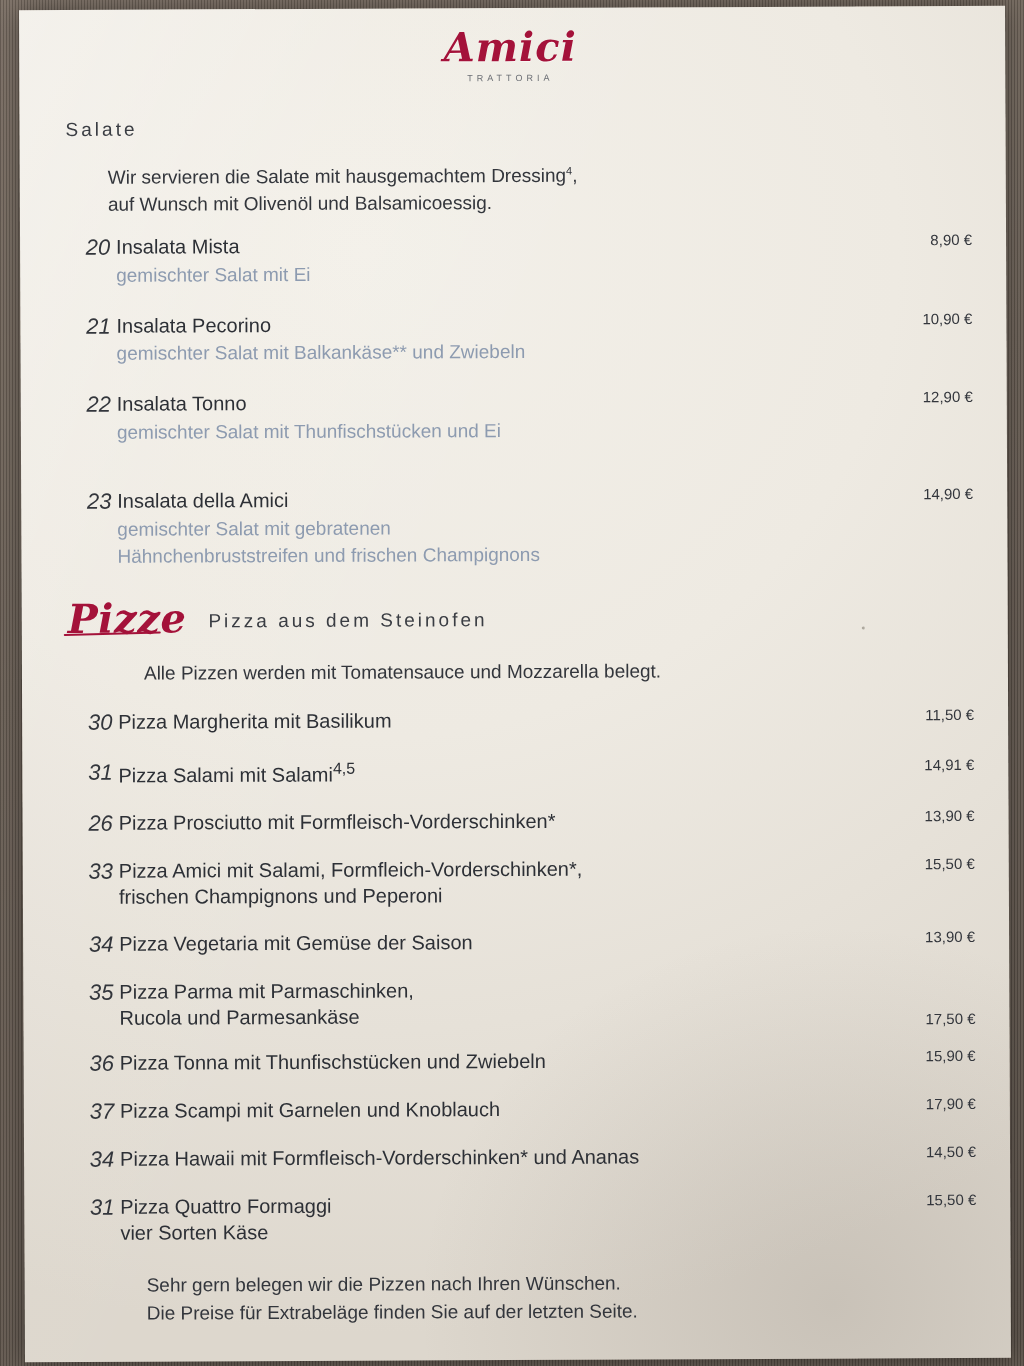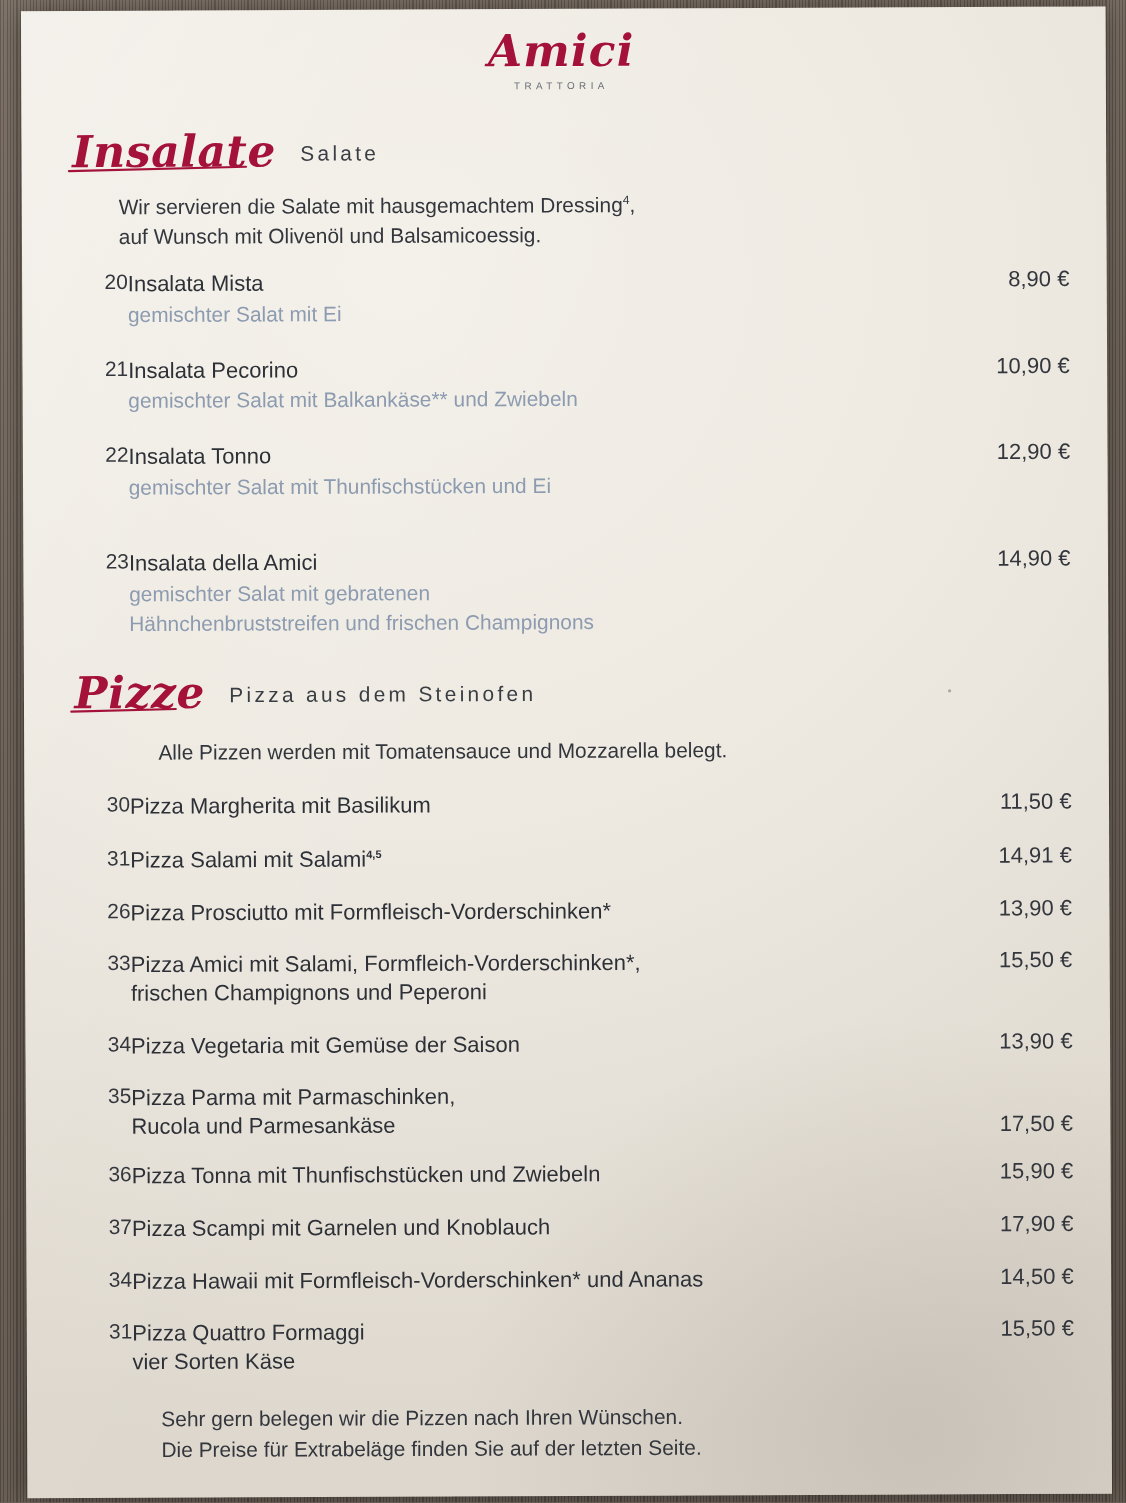--- a/index.html
+++ b/index.html
@@ -137,49 +137,50 @@
   .row {
     display: flex;
     align-items: flex-start;
     margin-bottom: 17px;
   }
   .row.tight { margin-bottom: 14px; }
 
   .num {
     width: 66px;
     flex: 0 0 66px;
-    text-align: right;
+    text-align: center;
     padding-left: 30px;
-    font-size: 19px;
+    font-size: 22px;
     color: #33363c;
     box-sizing: border-box;
+    font-style: italic;
   }
   .body { flex: 1 1 auto; padding-right: 12px; }
   .name {
     font-size: 20px;
     color: #2d3036;
     line-height: 1.28;
   }
-  .name sup { font-size: 10px; font-weight: bold; }
+  .name sup { font-size: 16px; }
   .desc {
     font-size: 19px;
     color: #8d9bb0;
     line-height: 1.32;
     margin-top: 2px;
   }
   .desc-dark {
     font-size: 20px;
     color: #2d3036;
     line-height: 1.28;
   }
   .price {
     width: 128px;
     flex: 0 0 128px;
     text-align: right;
-    font-size: 20px;
+    font-size: 15px;
     color: #33363c;
     white-space: nowrap;
   }
   .price.low { align-self: flex-end; }
 
   .speck {
     position: absolute;
     width: 3px; height: 3px;
     background: #9a9489;
     border-radius: 50%;
@@ -192,21 +193,20 @@
 <div class="photo">
   <div class="page">
     <div class="content">
 
       <div class="logo">
         <div class="logo-name">Amici</div>
         <div class="logo-sub">TRATTORIA</div>
       </div>
 
       <div class="section-head">
-        <div class="script script-underline">Insalate</div>
         <div class="section-trans">Salate</div>
       </div>
 
       <div class="intro">
         <span>Wir servieren die Salate mit hausgemachtem Dressing</span><sup>4</sup><span>,</span><br>
         <span>auf Wunsch mit Olivenöl und Balsamicoessig.</span>
       </div>
 
       <div class="items">
 

